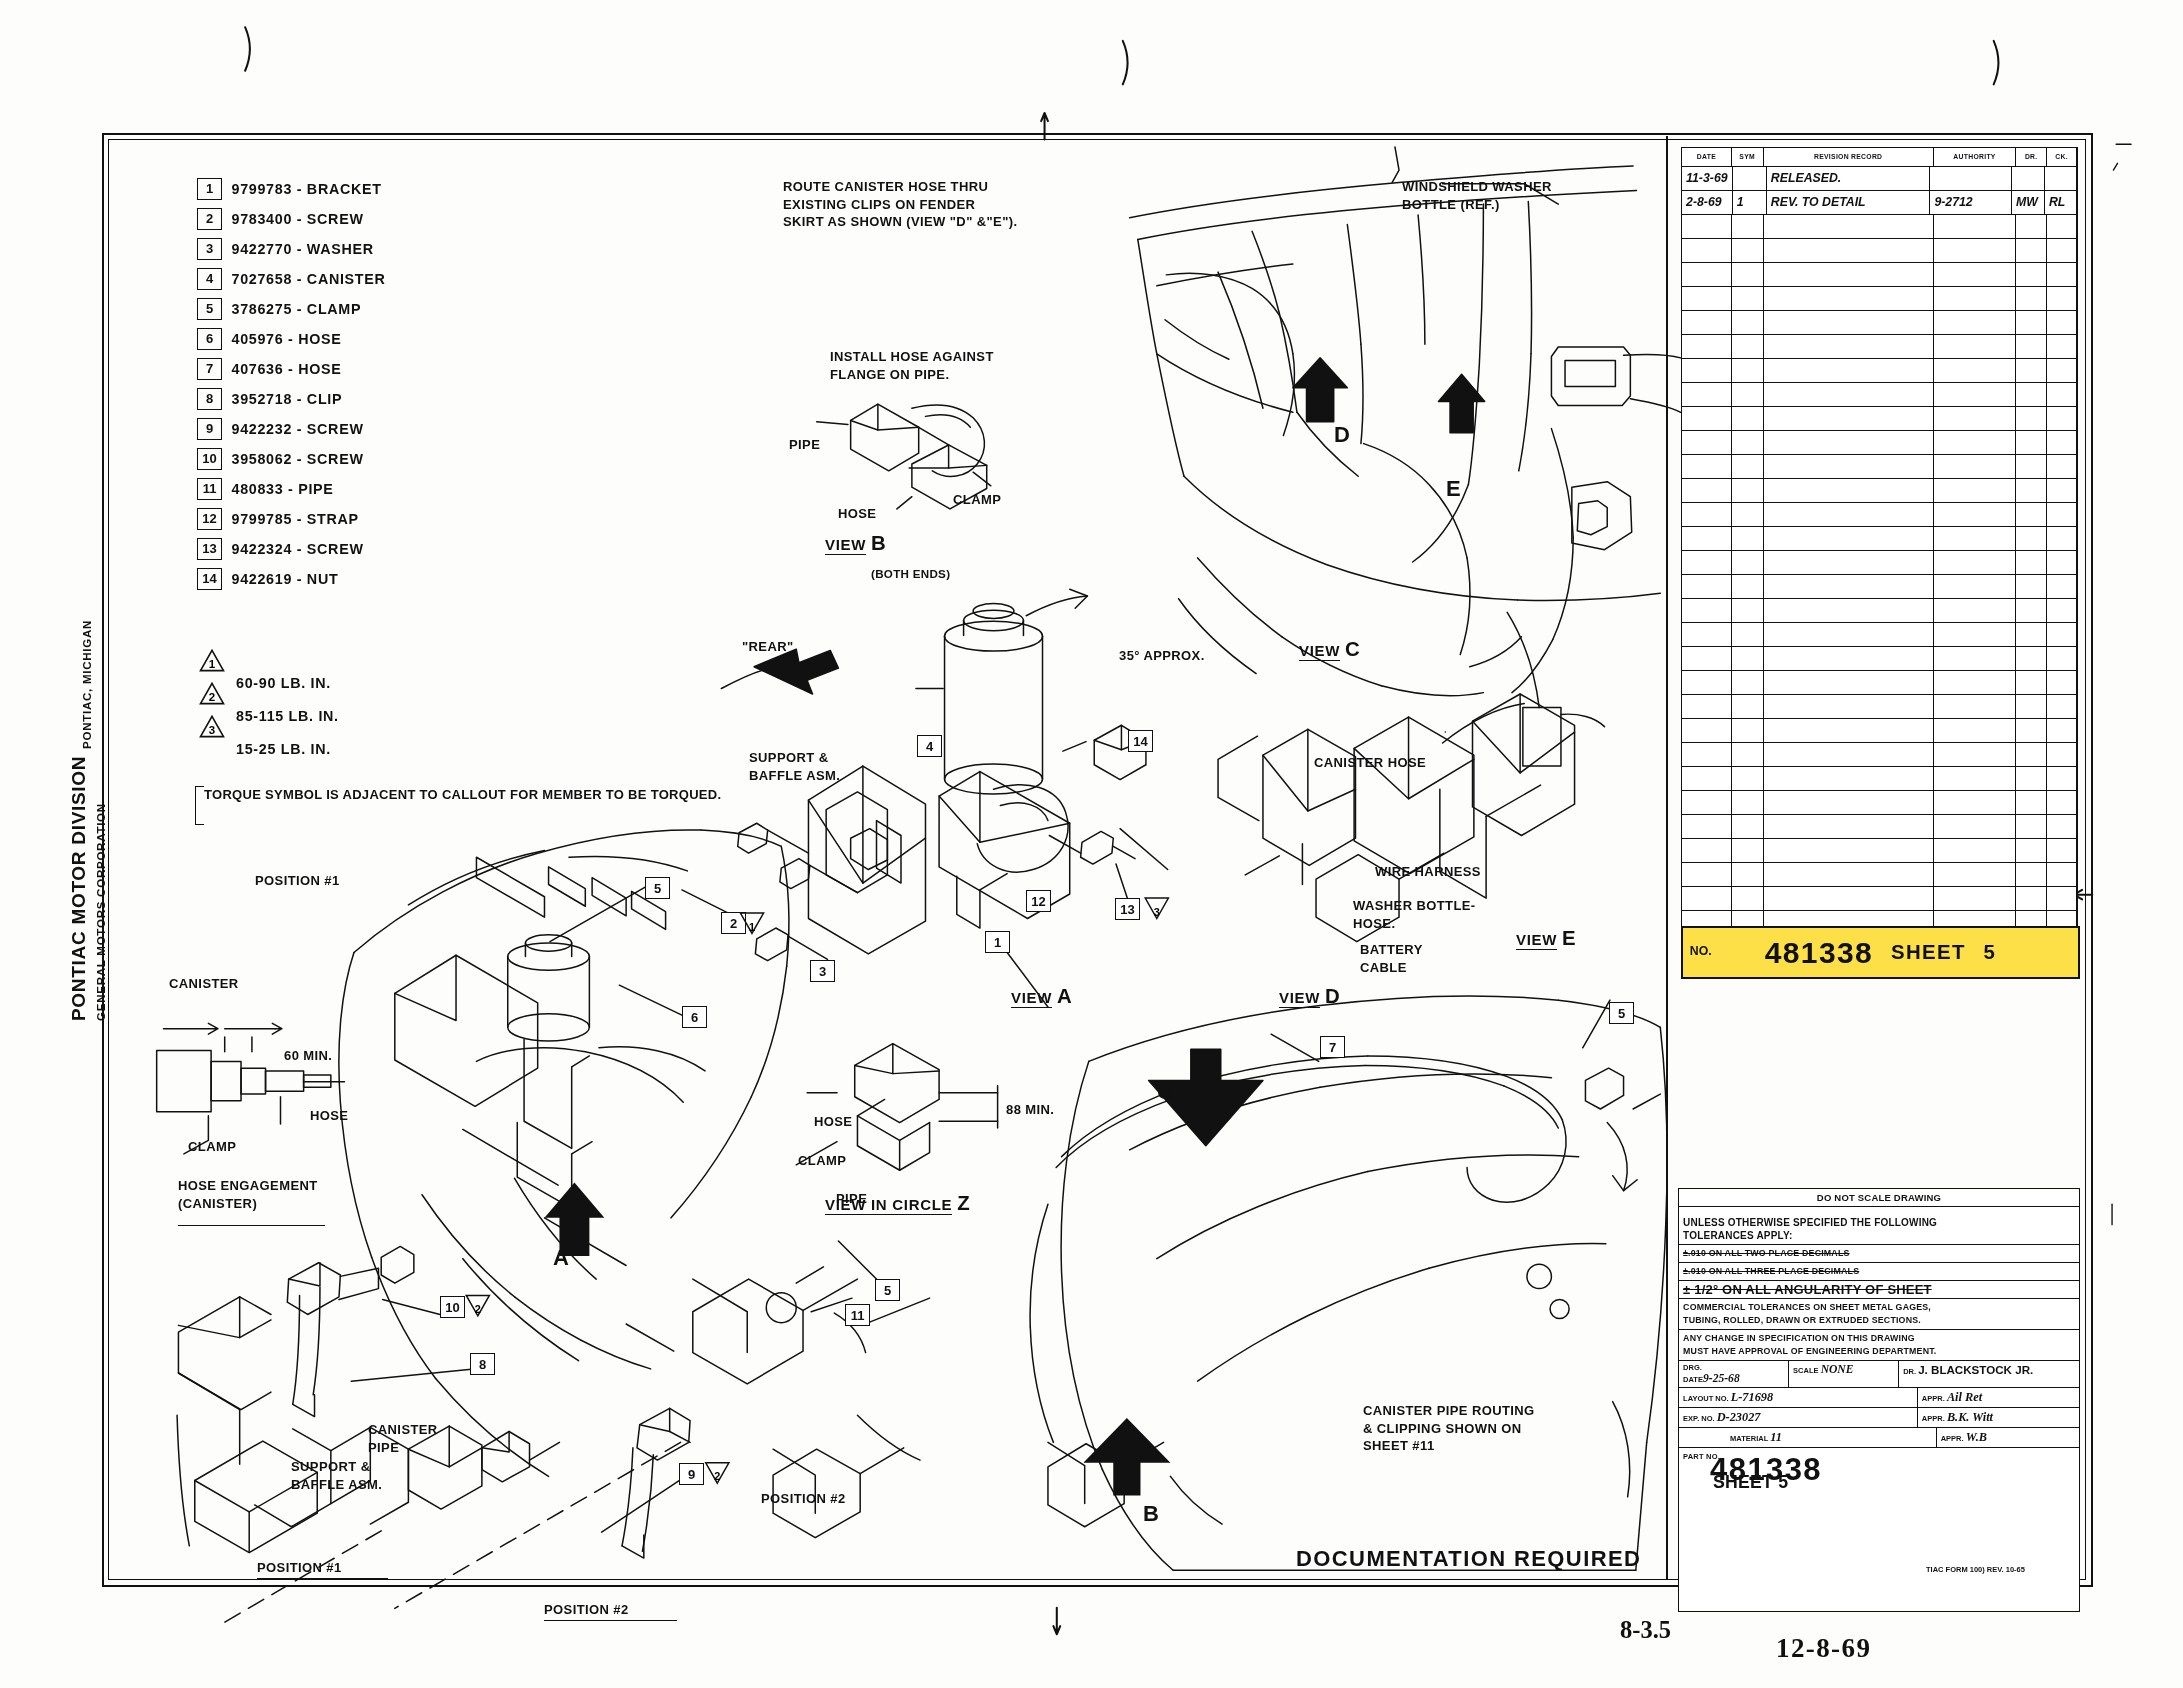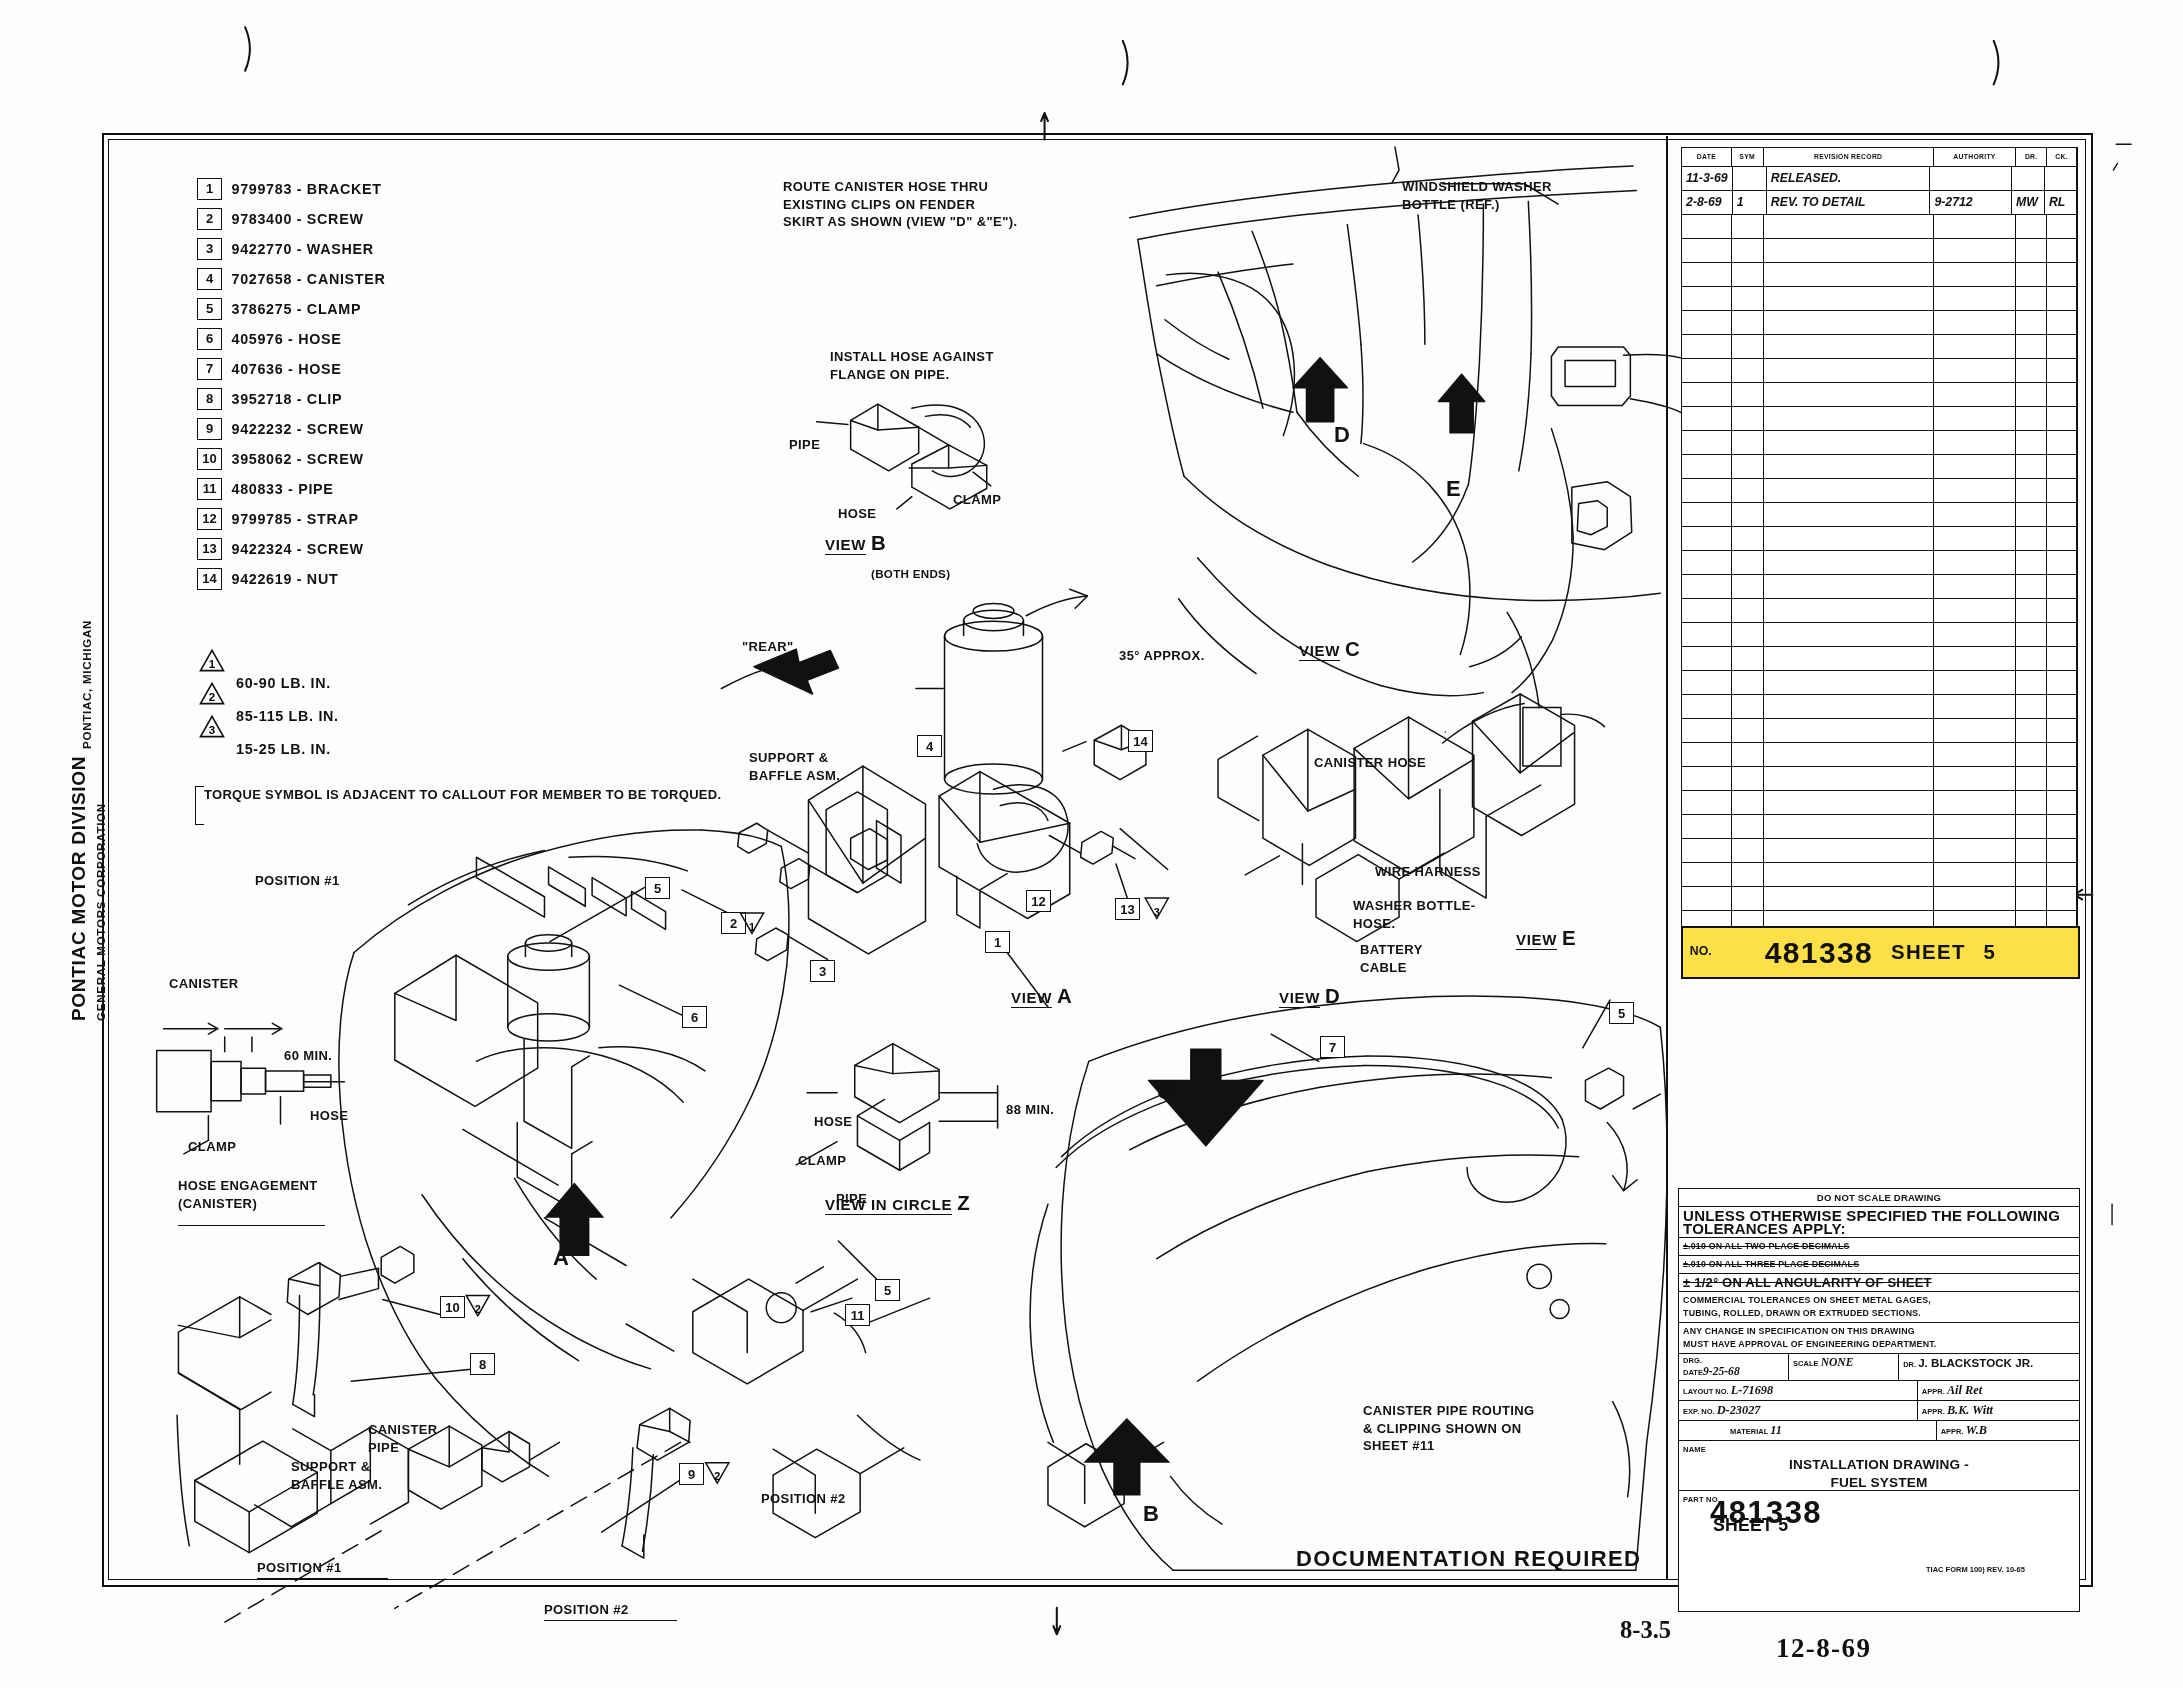--- a/index.html
+++ b/index.html
@@ -862,21 +862,21 @@
   <div class="sheetno">
     <span style="font-size:12.3px;font-weight:bold;position:absolute;left:6.8px;top:16.3px;">NO.</span>
     <span class="n">481338</span>
     <span class="s">SHEET</span>
     <span class="s">5</span>
   </div>
 
 
   <div class="tblock">
     <div class="tb-row tb-center" style="font-size:9.5px;">DO NOT SCALE DRAWING</div>
-    <div class="tb-row" style="white-space:pre-line;font-size:15px;">UNLESS OTHERWISE SPECIFIED THE FOLLOWING
+    <div class="tb-row" style="white-space:pre-line;font-size:10px;margin-top:7px;">UNLESS OTHERWISE SPECIFIED THE FOLLOWING
 TOLERANCES APPLY:</div>
     <div class="tb-row strike" style="font-size:8.8px;">±.010 ON ALL TWO PLACE DECIMALS</div>
     <div class="tb-row strike" style="font-size:8.8px;">±.010 ON ALL THREE PLACE DECIMALS</div>
     <div class="tb-row strike" style="font-size:13px;">± 1/2° ON ALL ANGULARITY OF SHEET</div>
     <div class="tb-row" style="white-space:pre-line;font-size:8.8px;">COMMERCIAL TOLERANCES ON SHEET METAL GAGES,
 TUBING, ROLLED, DRAWN OR EXTRUDED SECTIONS.</div>
     <div class="tb-row" style="white-space:pre-line;font-size:8.8px;">ANY CHANGE IN SPECIFICATION ON THIS DRAWING
 MUST HAVE APPROVAL OF ENGINEERING DEPARTMENT.</div>
 
     <div class="tb-split">
@@ -895,25 +895,20 @@
     <div class="tb-split">
       <div class="left" style="font-size:7.5px;"><span>EXP. NO.</span> <span class="script" style="font-size:12.3px;">D-23027</span></div>
       <div class="right" style="font-size:7.5px;"><span>APPR.</span> <span class="script" style="font-size:12.3px;">B.K. Witt</span></div>
     </div>
 
     <div class="tb-split">
       <div class="left" style="font-size:7.5px;margin-left:47px;"><span>MATERIAL</span> <span class="script" style="font-size:12.3px;">11</span></div>
       <div class="right" style="font-size:7.5px;"><span>APPR.</span> <span class="script" style="font-size:12.3px;">W.B</span></div>
     </div>
 
-    <div class="tb-row" style="height:45px;font-size:7.5px;">
-      <span>NAME</span>
-      <div style="font-size:13.6px;font-weight:bold;white-space:pre-line;text-align:center;line-height:17.7px;">INSTALLATION DRAWING -
-FUEL SYSTEM</div>
-    </div>
 
     <div class="tb-row" style="border-bottom:none;font-size:7.5px;">
       <span>PART NO.</span>
       <div class="bigno" style="padding-left:27px;">481338</div>
       <div style="font-size:17.7px;font-weight:bold;padding-left:30px;">SHEET 5</div>
     </div>
   </div>
 
   <div style="position:absolute;left:1926px;top:1565px;font-size:7.5px;font-weight:bold;">TIAC FORM 100) REV. 10-65</div>
 

